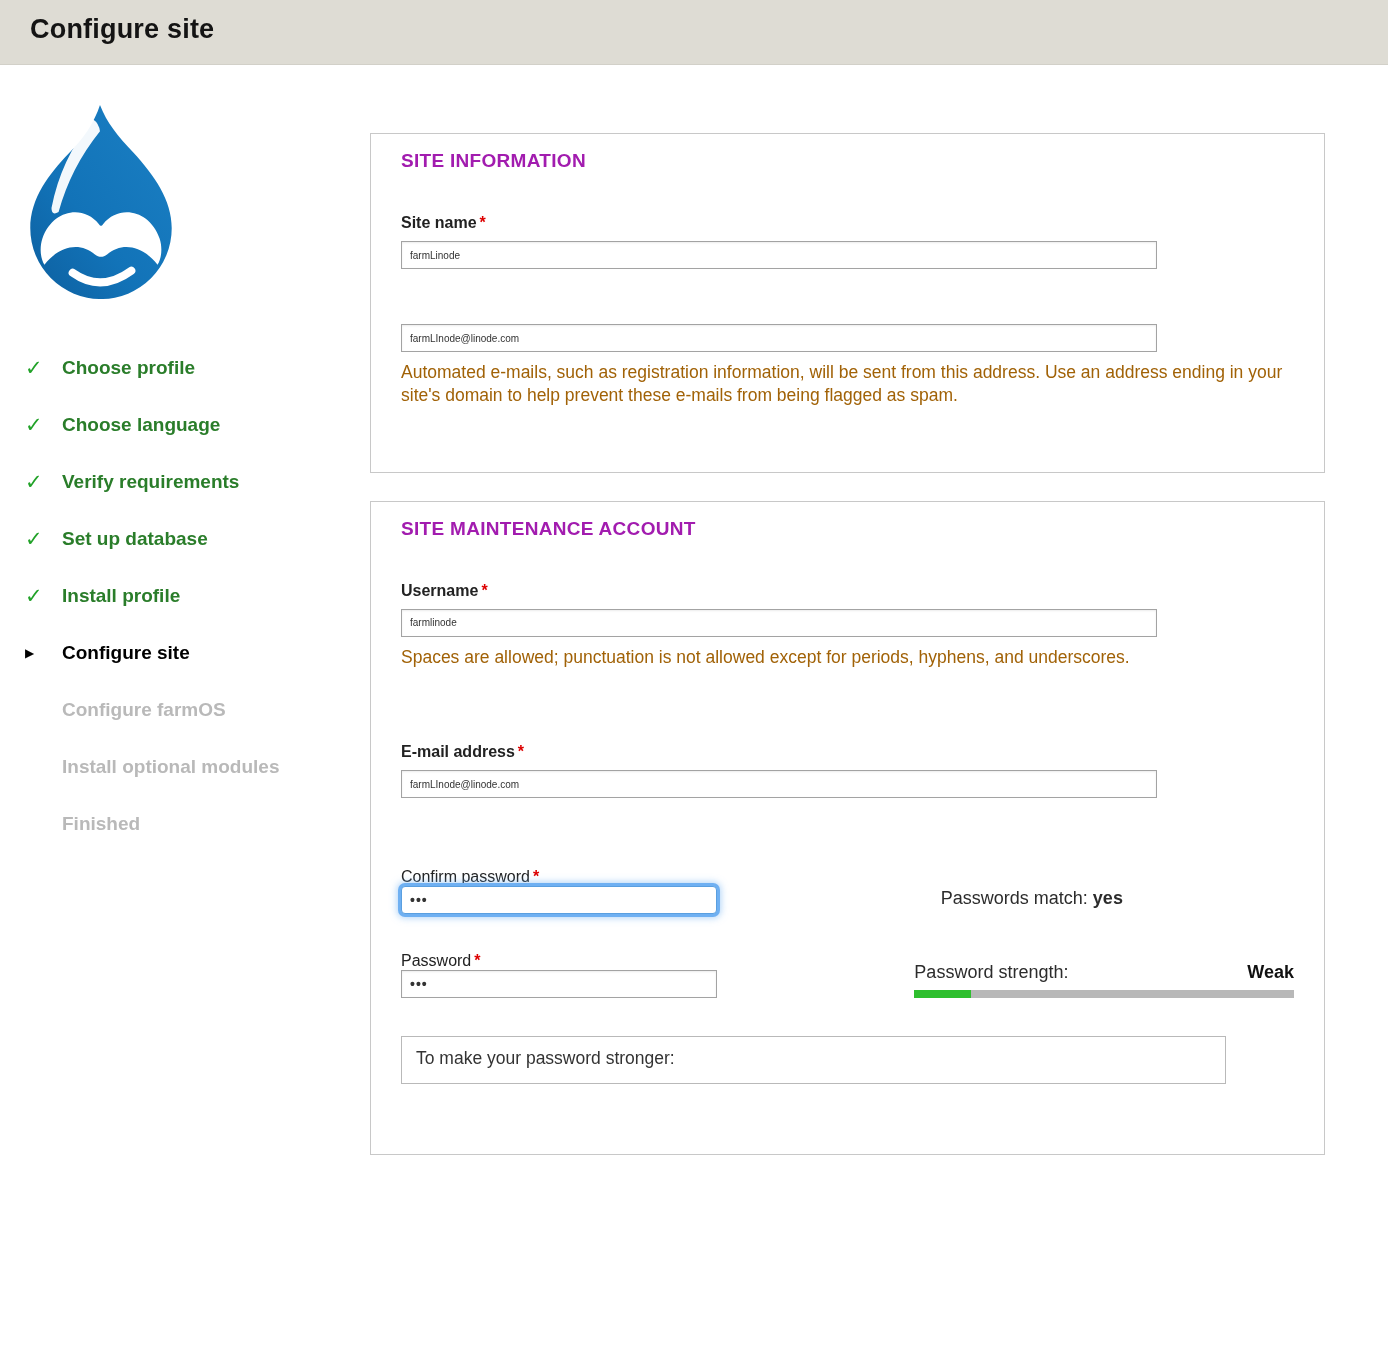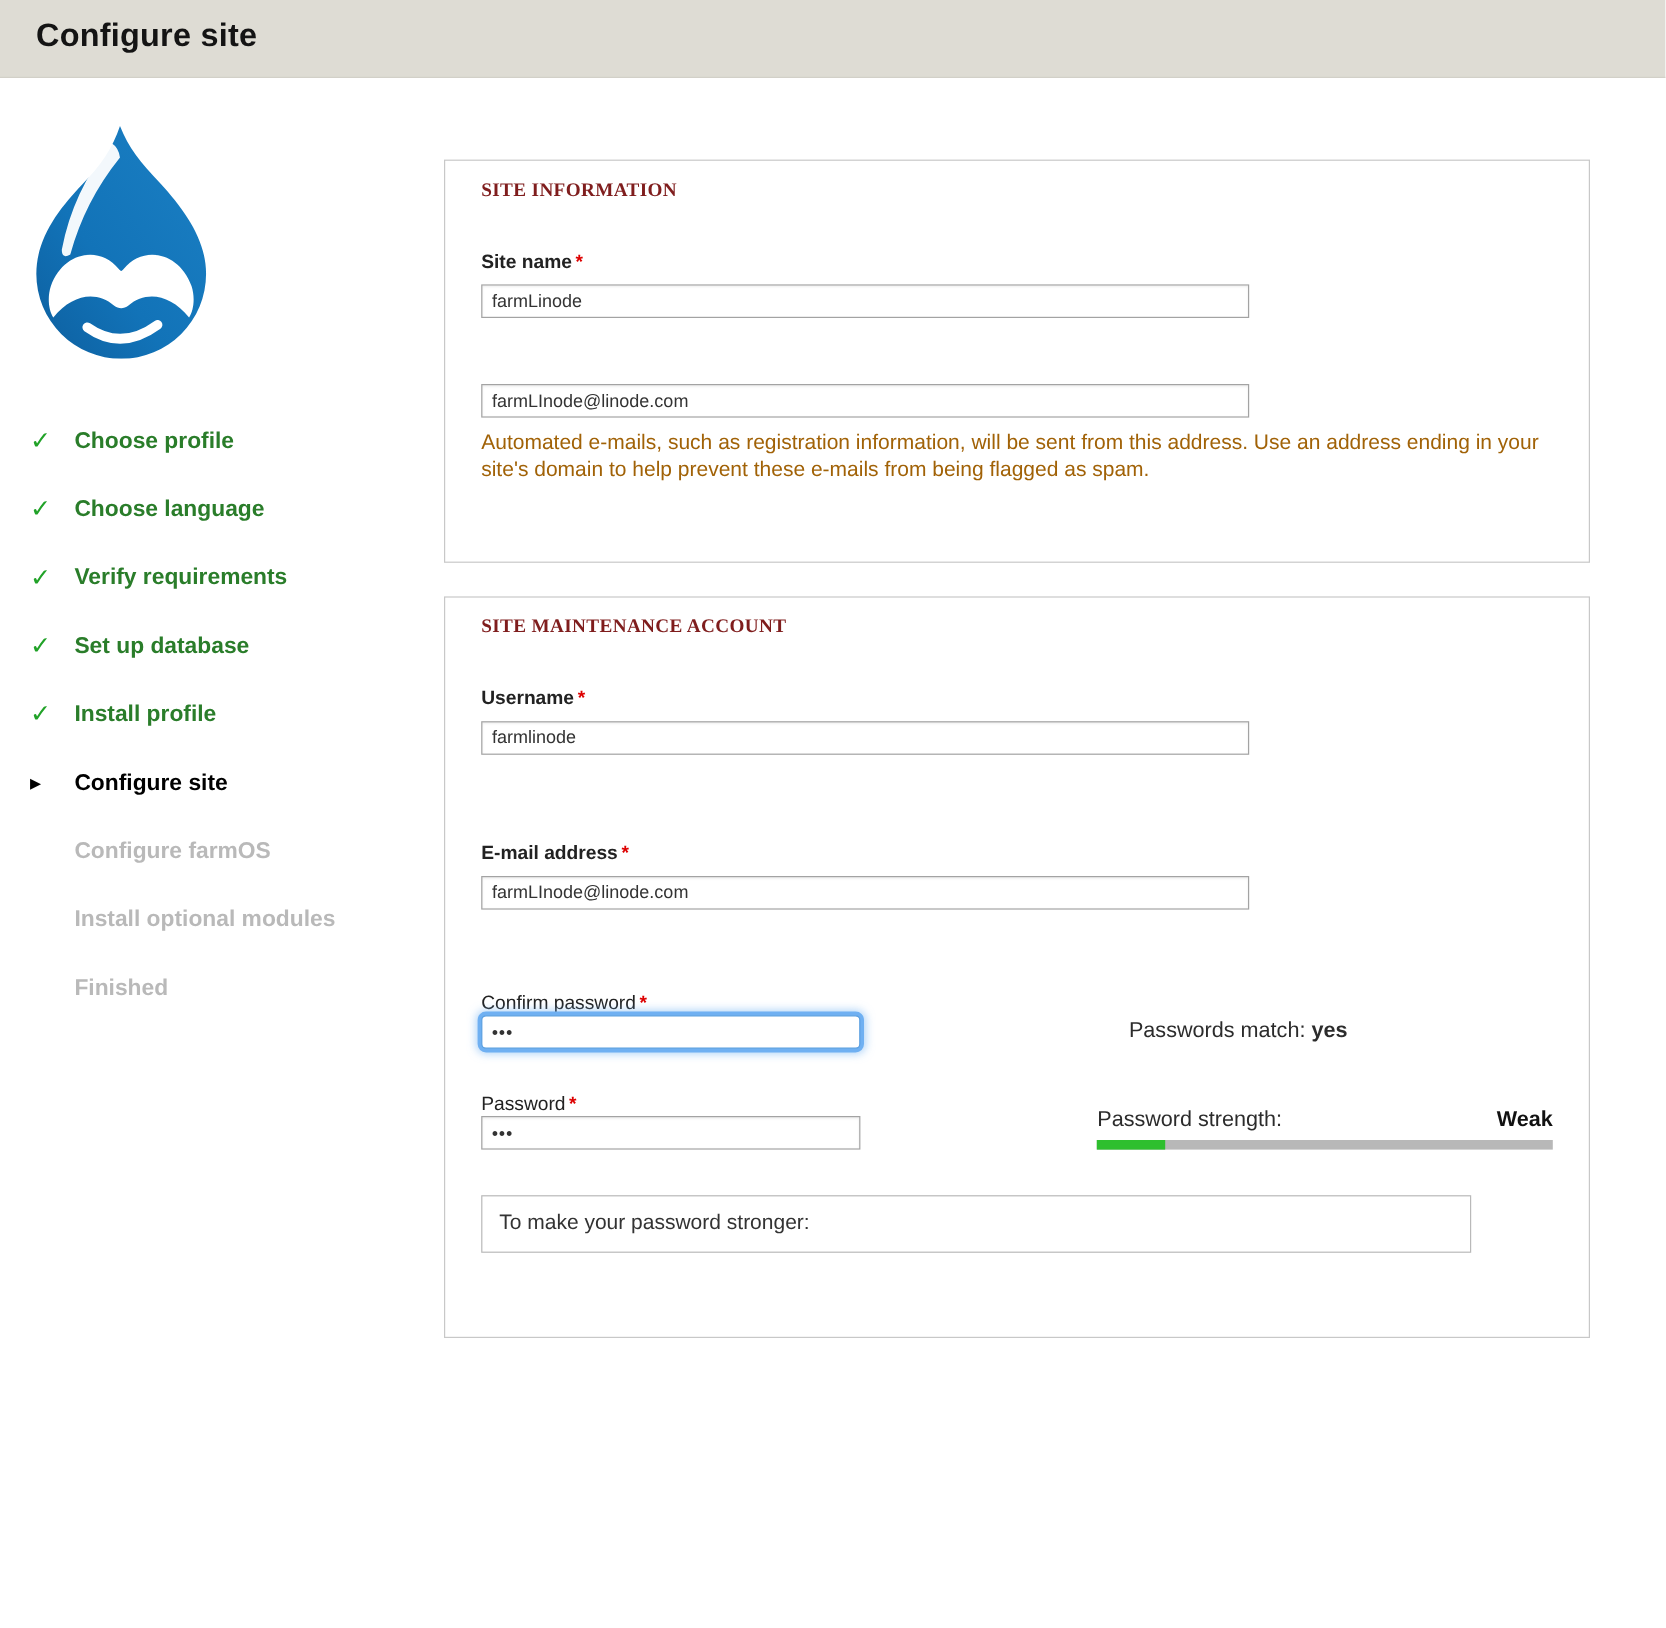--- a/index.html
+++ b/index.html
@@ -38,35 +38,34 @@
   .step-active .icon-slot{color:#000;font-size:12px;}
   .step-upcoming{color:#b9b9b9;}
   
   .fieldset{
     border:1px solid #c8c8c8;background:#fff;
     padding:16px 30px 0 30px;
   }
   .fieldset-1{margin-top:68px;padding-bottom:64px;}
   .fieldset-2{margin-top:28px;padding-bottom:70px;}
   .legend{
-    font-size:16px;font-weight:bold;color:#7f1d1d;letter-spacing:.3px;
+    font-size:19px;font-weight:bold;color:#a21caf;letter-spacing:.3px;
     margin:0 0 40px 0;
-    font-family:Liberation Serif, serif;
   }
   .form-item{margin:0;}
   .form-item label{
     display:block;font-size:16px;font-weight:bold;color:#222;
     margin-bottom:7px;line-height:22px;
   }
   .required{color:#dd0000;font-weight:bold;padding-left:3px;}
   .text-input{
-    box-sizing:border-box;height:28px;width:640px;
+    box-sizing:border-box;height:28px;width:756px;
     border:1px solid #a3a3a3;background:#fff;
     font-family:"Liberation Sans","DejaVu Sans",sans-serif;
-    font-size:15px;color:#333;padding:3px 8px;
+    font-size:10px;color:#333;padding:3px 8px;
     box-shadow:inset 0 1px 2px rgba(0,0,0,.08);
   }
   .pw{width:316px;font-size:14px;font-weight:bold;letter-spacing:1px;}
   .pw-focused{
     border:1px solid #5a9fe0;border-radius:4px;
     box-shadow:0 0 0 3px #6fb0f2,0 0 7px 4px rgba(111,176,242,.55);
     outline:none;
   }
   .description{
     font-size:17.5px;color:#a16207;line-height:1.34;
@@ -179,20 +178,21 @@
         <div class="description">Automated e-mails, such as registration information, will be sent from this address. Use an address ending in your site's domain to help prevent these e-mails from being flagged as spam.</div>
       </div>
     </div>
 
     <div class="fieldset fieldset-2">
       <div class="legend">SITE MAINTENANCE ACCOUNT</div>
 
       <div class="form-item mb-72">
         <label><span>Username</span><span class="required">*</span></label>
         <input class="text-input" type="text" value="farmlinode" style="">
+        <div class="description">Spaces are allowed; punctuation is not allowed except for periods, hyphens, and underscores.</div>
       </div>
 
       <div class="form-item mb-70">
         <label><span>E-mail address</span><span class="required">*</span></label>
         <input class="text-input" type="text" value="farmLInode@linode.com" style="">
       </div>
 
       <div class="pw-row">
         <div>
           <label><span>Confirm password</span><span class="required">*</span></label>

